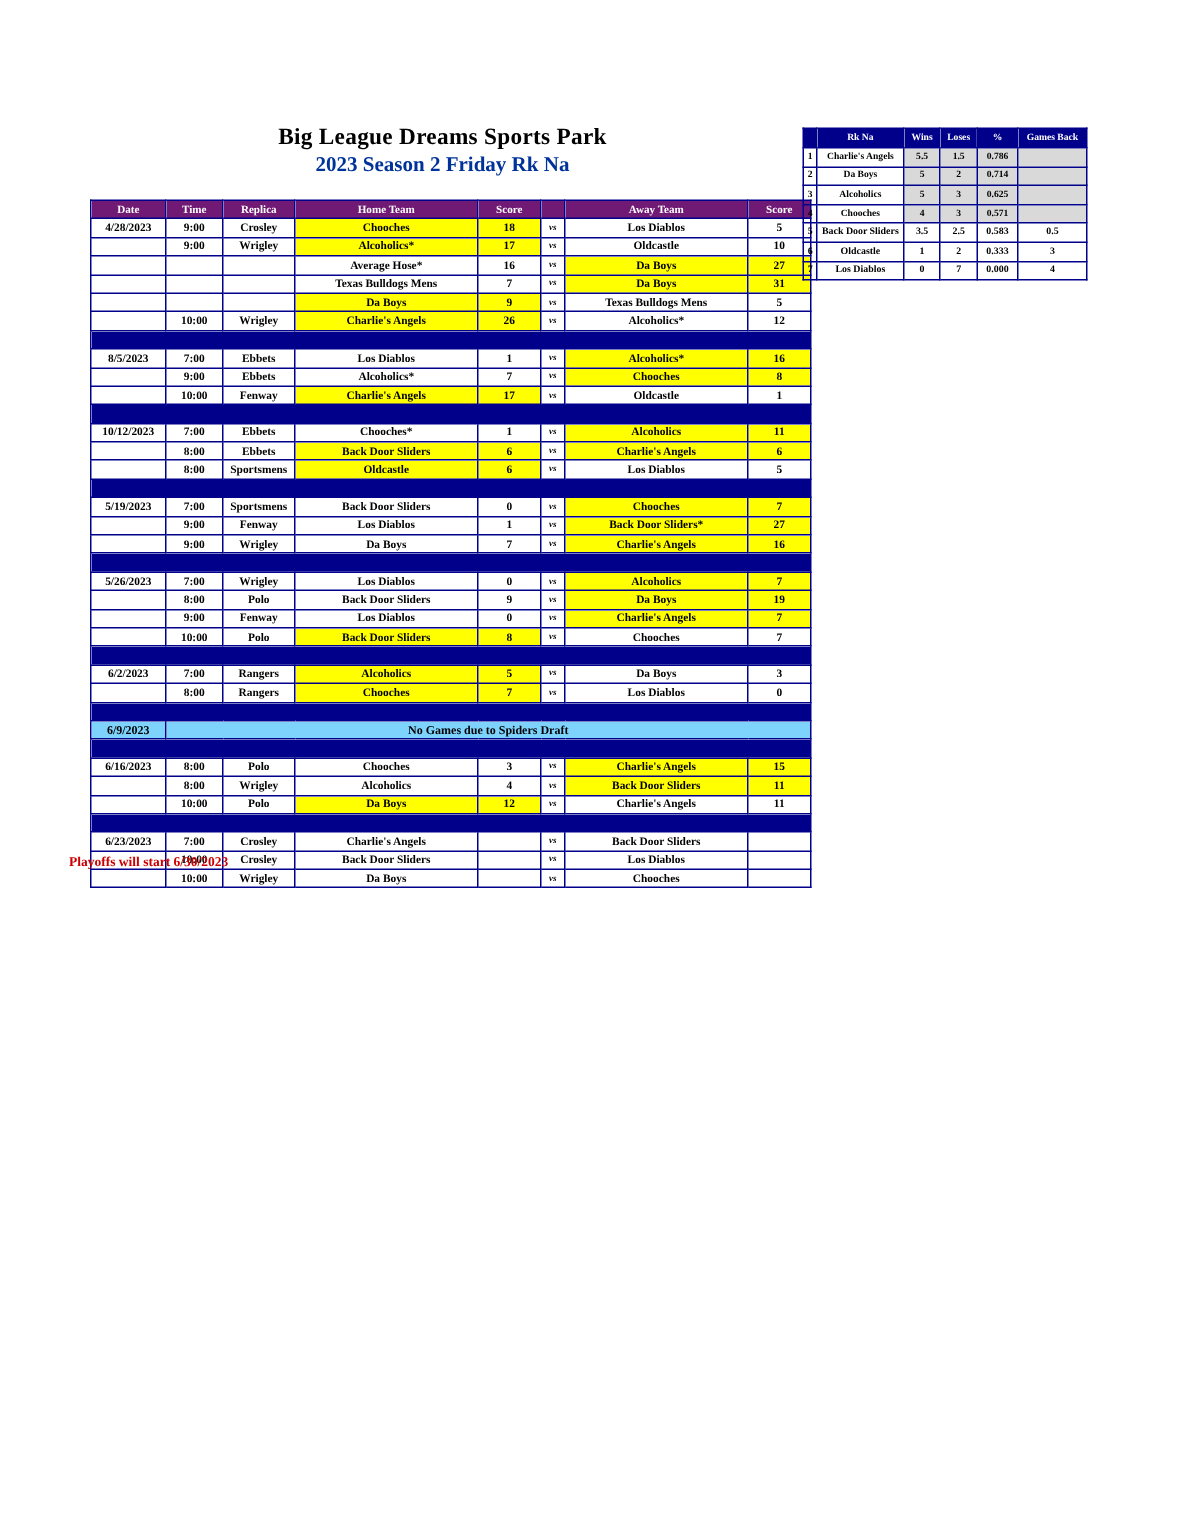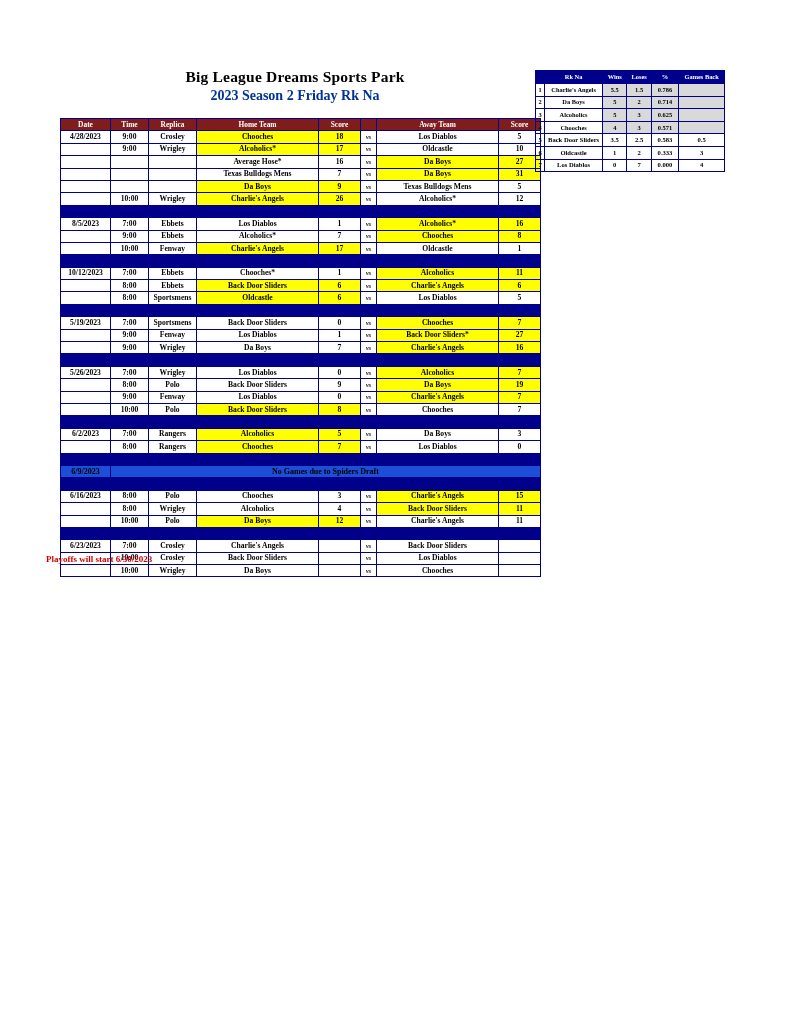--- a/index.html
+++ b/index.html
@@ -11,20 +11,21 @@
     width: 791px;
     height: 1024px;
     position: relative;
     font-family: "Liberation Serif", serif;
     color: #000;
   }
   .page {
     position: relative;
     width: 791px;
     height: 804px;
+    margin-top: 15px;
   }
 
   
   .title-block {
     position: absolute;
     left: 60px;
     top: 68px;
     width: 470px;
     text-align: center;
   }
@@ -66,40 +67,40 @@
     border: 1px solid #00008B;
     height: 11.4px;
     padding: 0 1px;
     overflow: hidden;
     white-space: nowrap;
     text-align: center;
     font-weight: bold;
     line-height: 10px;
   }
   .hdr td {
-    background: #7f1d1d;
+    background: #701a75;
     color: #ffffff;
     font-size: 7.4px;
     height: 12px;
   }
   .sep td {
     background: #00008B;
     border: 1px solid #00008B;
     height: 7px;
     padding: 0;
   }
   .vs {
     font-size: 6px;
     font-style: italic;
     font-weight: bold;
     color: #000;
   }
   .yellow { background: #FFFF00; }
   .note-row td {
-    background: #1d4ed8;
+    background: #7dd3fc;
     font-size: 8px;
     font-weight: bold;
   }
   .col-date   { width: 50px; }
   .col-time   { width: 38px; }
   .col-rep    { width: 48px; }
   .col-home   { width: 122px; }
   .col-score  { width: 42px; }
   .col-vs     { width: 16px; }
   .col-away   { width: 122px; }

